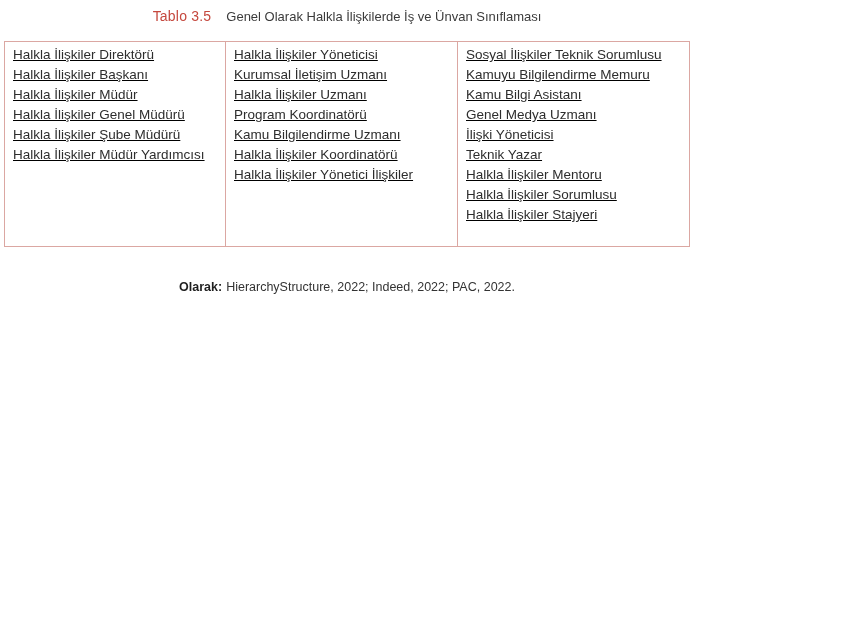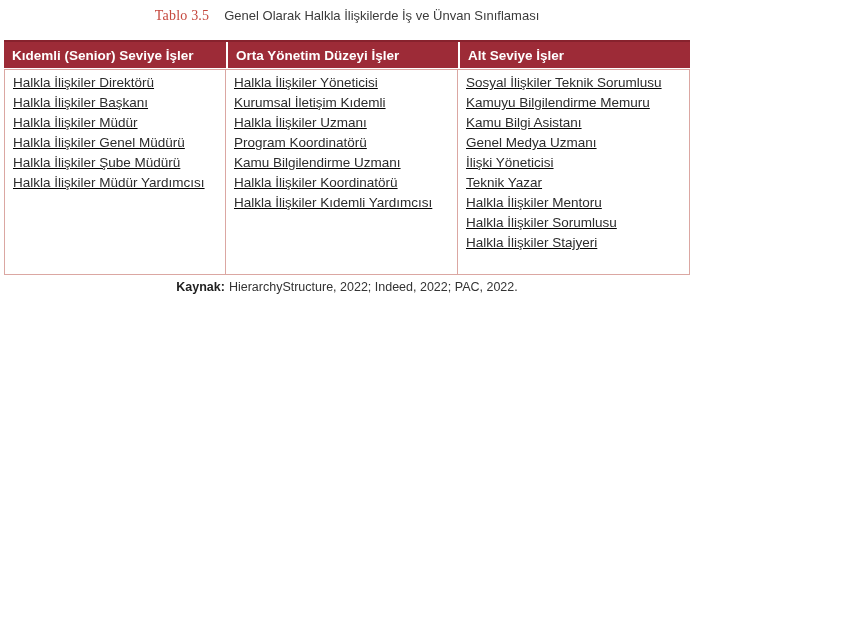--- a/index.html
+++ b/index.html
@@ -23,21 +23,20 @@
     text-align: center;
     font-size: 13px;
     color: #3b3b3b;
     white-space: nowrap;
   }
   .caption-label {
     color: var(--title-accent, #c5483e);
     font-size: 14px;
     letter-spacing: 0.2px;
     margin-right: 15px;
-    font-family: Liberation Serif, serif;
   }
   .prtable {
     position: absolute;
     left: 4px;
     top: 40px;
     width: 686px;
   }
   .thead {
     display: flex;
     background: var(--header-bg, #9d2b37);
@@ -105,60 +104,55 @@
 </head>
 <body>
 
 <div class="page" style="--header-bg: #9d2b37; --table-border: #dba7a2; --title-accent: #c5483e;">
 
   <div class="caption">
     <span class="caption-label">Tablo 3.5</span><span class="caption-text">Genel Olarak Halkla İlişkilerde İş ve Ünvan Sınıflaması</span>
   </div>
 
   <div class="prtable">
-    <div class="thead">
-      <div class="th col-0">Kıdemli (Senior) Seviye İşler</div>
-      <div class="th col-1">Orta Yönetim Düzeyi İşler</div>
-      <div class="th col-2">Alt Seviye İşler</div>
-    </div>
     <div class="tbody">
       <div class="td col-0">
         <ul>
             <li>Halkla İlişkiler Direktörü</li>
             <li>Halkla İlişkiler Başkanı</li>
             <li>Halkla İlişkiler Müdür</li>
             <li>Halkla İlişkiler Genel Müdürü</li>
             <li>Halkla İlişkiler Şube Müdürü</li>
             <li>Halkla İlişkiler Müdür Yardımcısı</li>
           </ul>
       </div>
       <div class="td col-1">
         <ul>
             <li>Halkla İlişkiler Yöneticisi</li>
-            <li>Kurumsal İletişim Kıdemli</li>
+            <li>Kurumsal İletişim Uzmanı</li>
             <li>Halkla İlişkiler Uzmanı</li>
             <li>Program Koordinatörü</li>
             <li>Kamu Bilgilendirme Uzmanı</li>
             <li>Halkla İlişkiler Koordinatörü</li>
-            <li>Halkla İlişkiler Kıdemli Yardımcısı</li>
+            <li>Halkla İlişkiler Yönetici İlişkiler</li>
           </ul>
       </div>
       <div class="td col-2">
         <ul>
             <li>Sosyal İlişkiler Teknik Sorumlusu</li>
             <li>Kamuyu Bilgilendirme Memuru</li>
             <li>Kamu Bilgi Asistanı</li>
             <li>Genel Medya Uzmanı</li>
             <li>İlişki Yöneticisi</li>
             <li>Teknik Yazar</li>
             <li>Halkla İlişkiler Mentoru</li>
             <li>Halkla İlişkiler Sorumlusu</li>
             <li>Halkla İlişkiler Stajyeri</li>
           </ul>
       </div>
     </div>
   </div>
 
   <div class="source">
-    <span class="source-label">Kaynak:</span><span class="source-text">HierarchyStructure, 2022; Indeed, 2022; PAC, 2022.</span>
+    <span class="source-label">Olarak:</span><span class="source-text">HierarchyStructure, 2022; Indeed, 2022; PAC, 2022.</span>
   </div>
 
 </div>
 
 </body></html>

